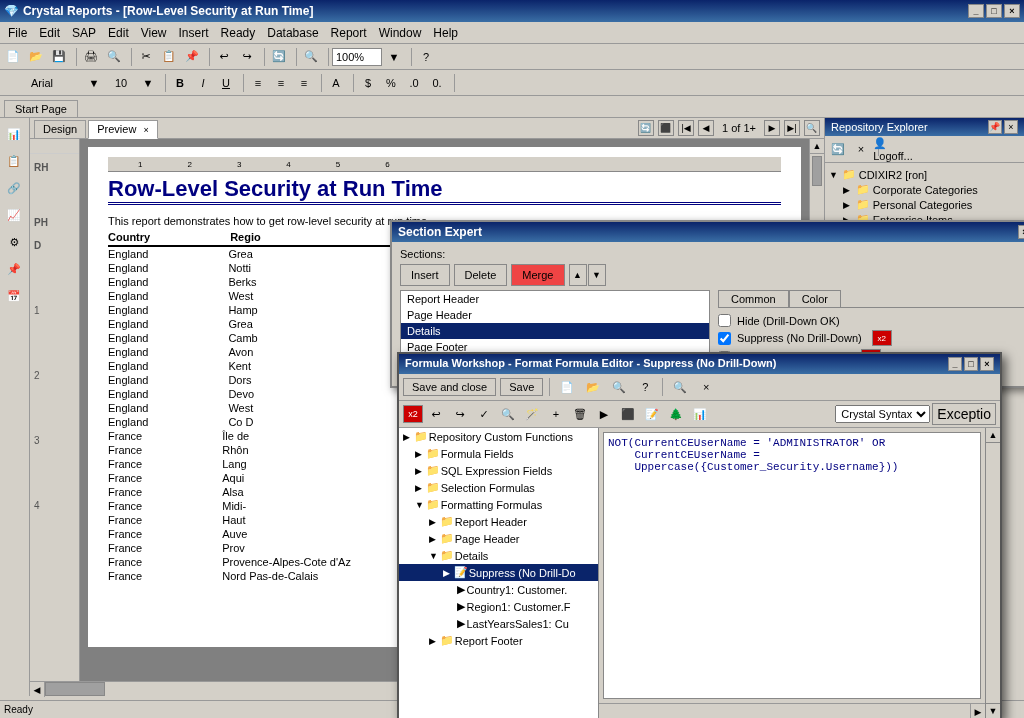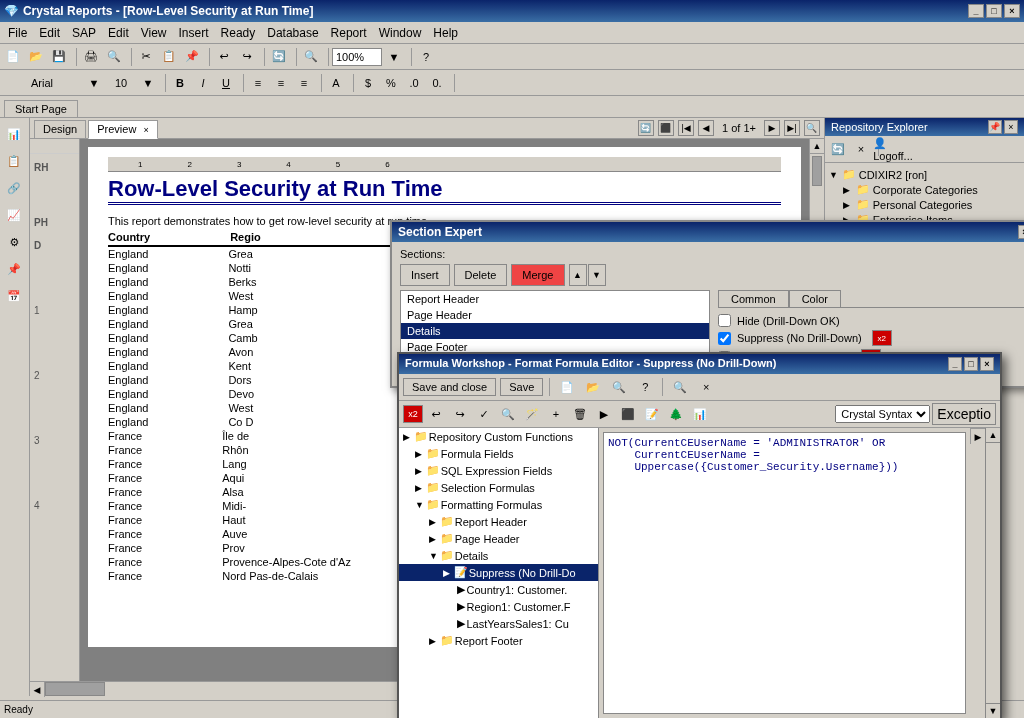--- a/index.html
+++ b/index.html
@@ -536,21 +536,21 @@
         <span>▶</span>
         <span>LastYearsSales1: Cu</span>
       </div>
       <div style="display:flex; align-items:center; gap:1px; padding:2px 4px 2px 30px; font-size:11px; cursor:pointer;">
         <span style="font-size:9px; width:10px;">▶</span>
         <span>📁</span>
         <span>Report Footer</span>
       </div>
     </div>
 
-    <div style="flex:1; display:flex; flex-direction:row;">
+    <div style="flex:1; display:flex; flex-direction:column;">
       <div style="flex:1; margin:4px; font-family:'Courier New',monospace; font-size:11px; background:white; border:1px solid #888; padding:4px; overflow:auto; white-space:pre-wrap; color:#000080;">NOT(CurrentCEUserName = 'ADMINISTRATOR' OR
     CurrentCEUserName =
     Uppercase({Customer_Security.Username}))</div>
 
       <div style="display:flex; flex-direction:row; height:15px; background:#d4d0c8; border-top:1px solid #999;">
         <div style="flex:1; background:#d4d0c8;"></div>
         <div style="width:15px; height:15px; border-left:1px solid #999; display:flex; align-items:center; justify-content:center; font-size:9px; cursor:pointer;">▶</div>
       </div>
     </div>
 

